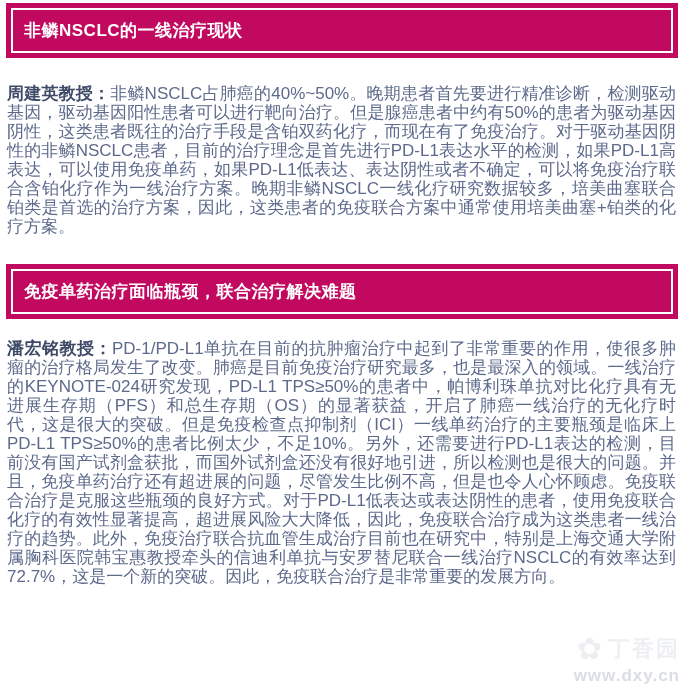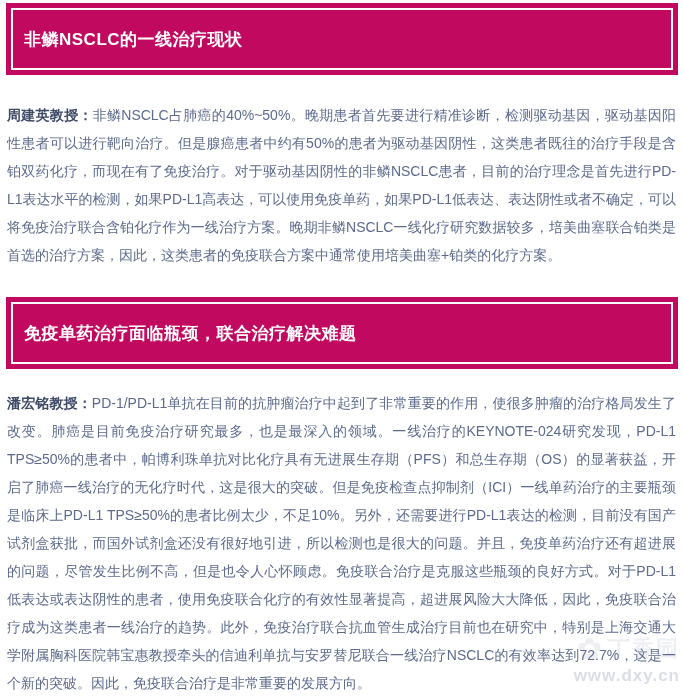--- a/index.html
+++ b/index.html
@@ -14,21 +14,21 @@
     width:684px;height:698px;
     background:#ffffff;
     font-family:"Liberation Sans","DejaVu Sans",sans-serif;
     position:relative;
     overflow:hidden;
   }
   main{position:relative;z-index:1;}
   .banner{
     position:relative;
     margin:0 6px;
-    height:72px;
+    height:55px;
     background:var(--accent);
     display:flex;
     align-items:center;
     padding:0 18px;
   }
   .banner::before{
     content:"";
     position:absolute;
     top:5px;left:5px;right:5px;bottom:5px;
     border:2px solid #ffffff;
@@ -37,22 +37,22 @@
   .banner-1{margin-top:3px;}
   .banner-2{margin-top:28px;}
   .banner .heading{
     color:var(--banner-text);
     font-size:17px;
     font-weight:bold;
     letter-spacing:0.5px;
   }
   .para{
     margin:0 8px 0 7px;
-    font-size:14px;
-    line-height:28px;
+    font-size:17px;
+    line-height:19px;
     text-align:justify;
     color:var(--body-text);
   }
   .para-1{margin-top:26px;}
   .para-2{margin-top:20px;}
   .para .speaker{
     font-weight:bold;
     color:var(--speaker-text);
   }
   .watermark{

